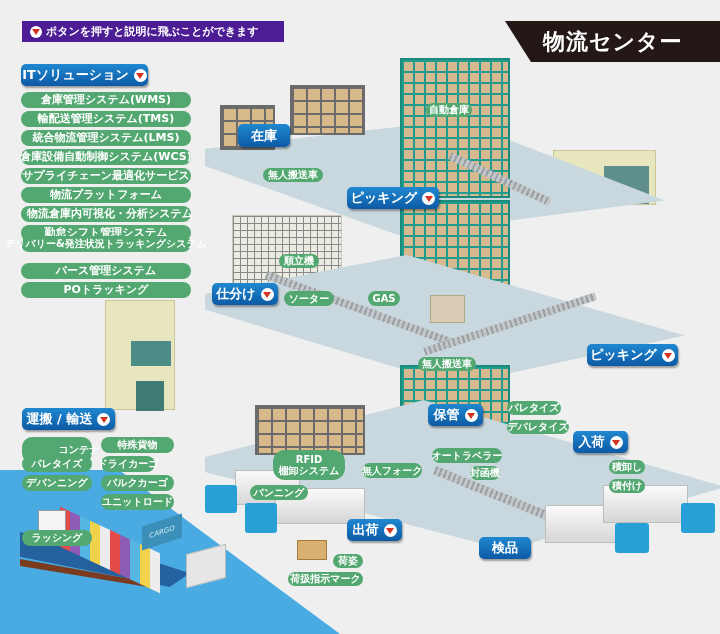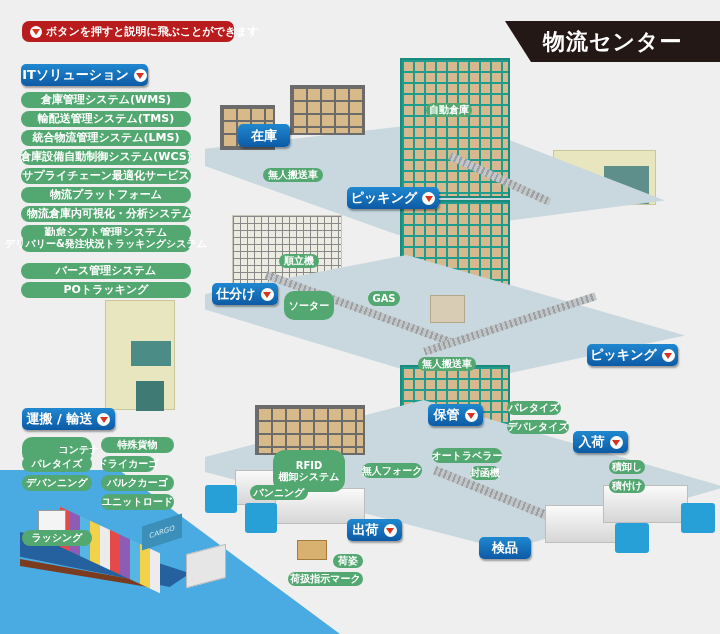--- a/index.html
+++ b/index.html
@@ -1,21 +1,21 @@
 <!DOCTYPE html>
 <html><head>
 <meta charset="utf-8">
 <style>
   * { box-sizing: border-box; margin: 0; padding: 0; }
   html, body { width: 720px; height: 634px; overflow: hidden; background: #efefef; }
   body { position: relative; font-family: "DejaVu Sans", "Liberation Sans", sans-serif; }
   .abs { position: absolute; }
 
   
-  .hint { left: 22px; top: 21px; width: 212px; height: 21px; background: #b91c1c; border-radius: 7px;
+  .hint { left: 22px; top: 21px; width: 262px; height: 21px; background: #4c1d95; border-radius: 0;
           color: #fff; font-size: 11px; font-weight: bold; display: flex; align-items: center; padding-left: 8px; gap: 4px; white-space: nowrap; }
   .tri-btn { width: 12px; height: 12px; border-radius: 50%; background: #fff; display: inline-flex; align-items: center; justify-content: center; flex-shrink: 0; }
   .tri-btn::after { content: ""; width: 0; height: 0; border-left: 4px solid transparent; border-right: 4px solid transparent; border-top: 6px solid #d6331e; margin-top: 1px; }
 
   
   .title-banner { left: 505px; top: 21px; width: 215px; height: 41px; background: #231815;
                   clip-path: polygon(0 0, 100% 0, 100% 100%, 26px 100%); color: #fff;
                   font-size: 22px; font-weight: bold; display: flex; align-items: center; padding-left: 38px; letter-spacing: 1px; }
 
   
@@ -181,28 +181,28 @@
   <span class="tri-btn"></span>
 </div>
 
 <div class="abs blue-btn" style="left:479px;top:537px;width:52px;height:22px;">
   <span>検品</span>
 </div>
 
 <div class="abs green" style="left:426px;top:103px;width:46px;height:14px;">自動倉庫</div>
 <div class="abs green" style="left:263px;top:168px;width:60px;height:14px;">無人搬送車</div>
 <div class="abs green" style="left:279px;top:254px;width:40px;height:14px;">順立機</div>
-<div class="abs green" style="left:284px;top:291px;width:50px;height:29px;text-align:center;">ソーター</div>
+<div class="abs green" style="left:284px;top:291px;width:50px;height:15px;text-align:center;">ソーター</div>
 <div class="abs green" style="left:368px;top:291px;width:32px;height:15px;">GAS</div>
 <div class="abs green" style="left:418px;top:357px;width:58px;height:14px;">無人搬送車</div>
 <div class="abs green" style="left:507px;top:401px;width:54px;height:14px;">パレタイズ</div>
 <div class="abs green" style="left:507px;top:420px;width:62px;height:14px;">デパレタイズ</div>
 <div class="abs green" style="left:609px;top:460px;width:36px;height:14px;">積卸し</div>
 <div class="abs green" style="left:609px;top:479px;width:36px;height:14px;">積付け</div>
-<div class="abs green" style="left:273px;top:450px;width:72px;height:42px;border-radius:12px;flex-direction:column;">
+<div class="abs green" style="left:273px;top:450px;width:72px;height:30px;border-radius:12px;flex-direction:column;">
   <span>RFID</span>
   <span>棚卸システム</span>
 </div>
 <div class="abs green" style="left:362px;top:463px;width:60px;height:15px;">無人フォーク</div>
 <div class="abs green" style="left:432px;top:448px;width:70px;height:15px;">オートラベラー</div>
 <div class="abs green" style="left:470px;top:466px;width:30px;height:14px;">封函機</div>
 <div class="abs green" style="left:250px;top:485px;width:58px;height:15px;">バンニング</div>
 <div class="abs green" style="left:333px;top:554px;width:30px;height:14px;">荷姿</div>
 <div class="abs green" style="left:288px;top:572px;width:75px;height:14px;">荷扱指示マーク</div>
 

